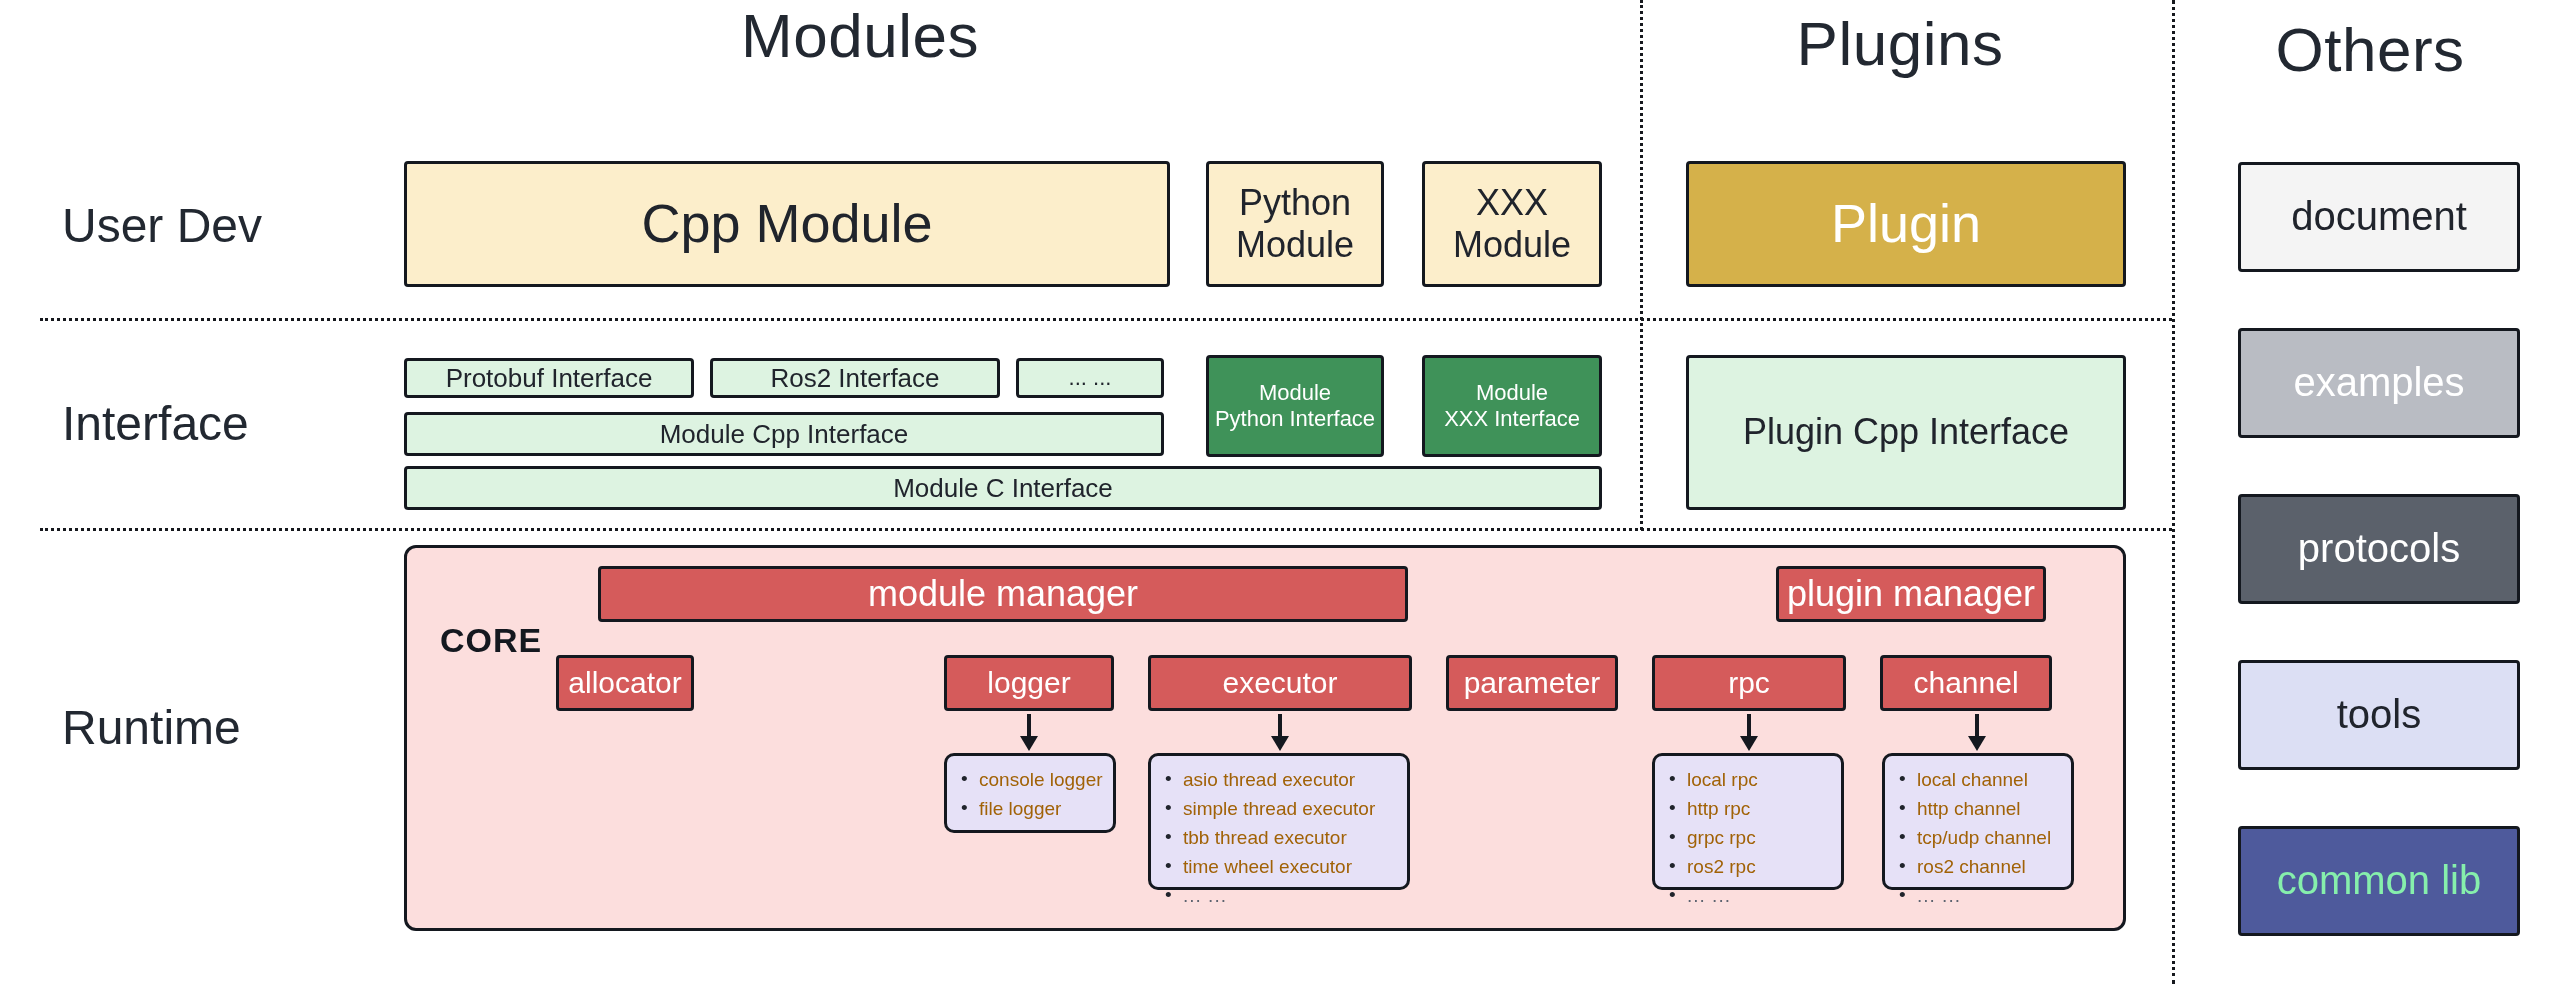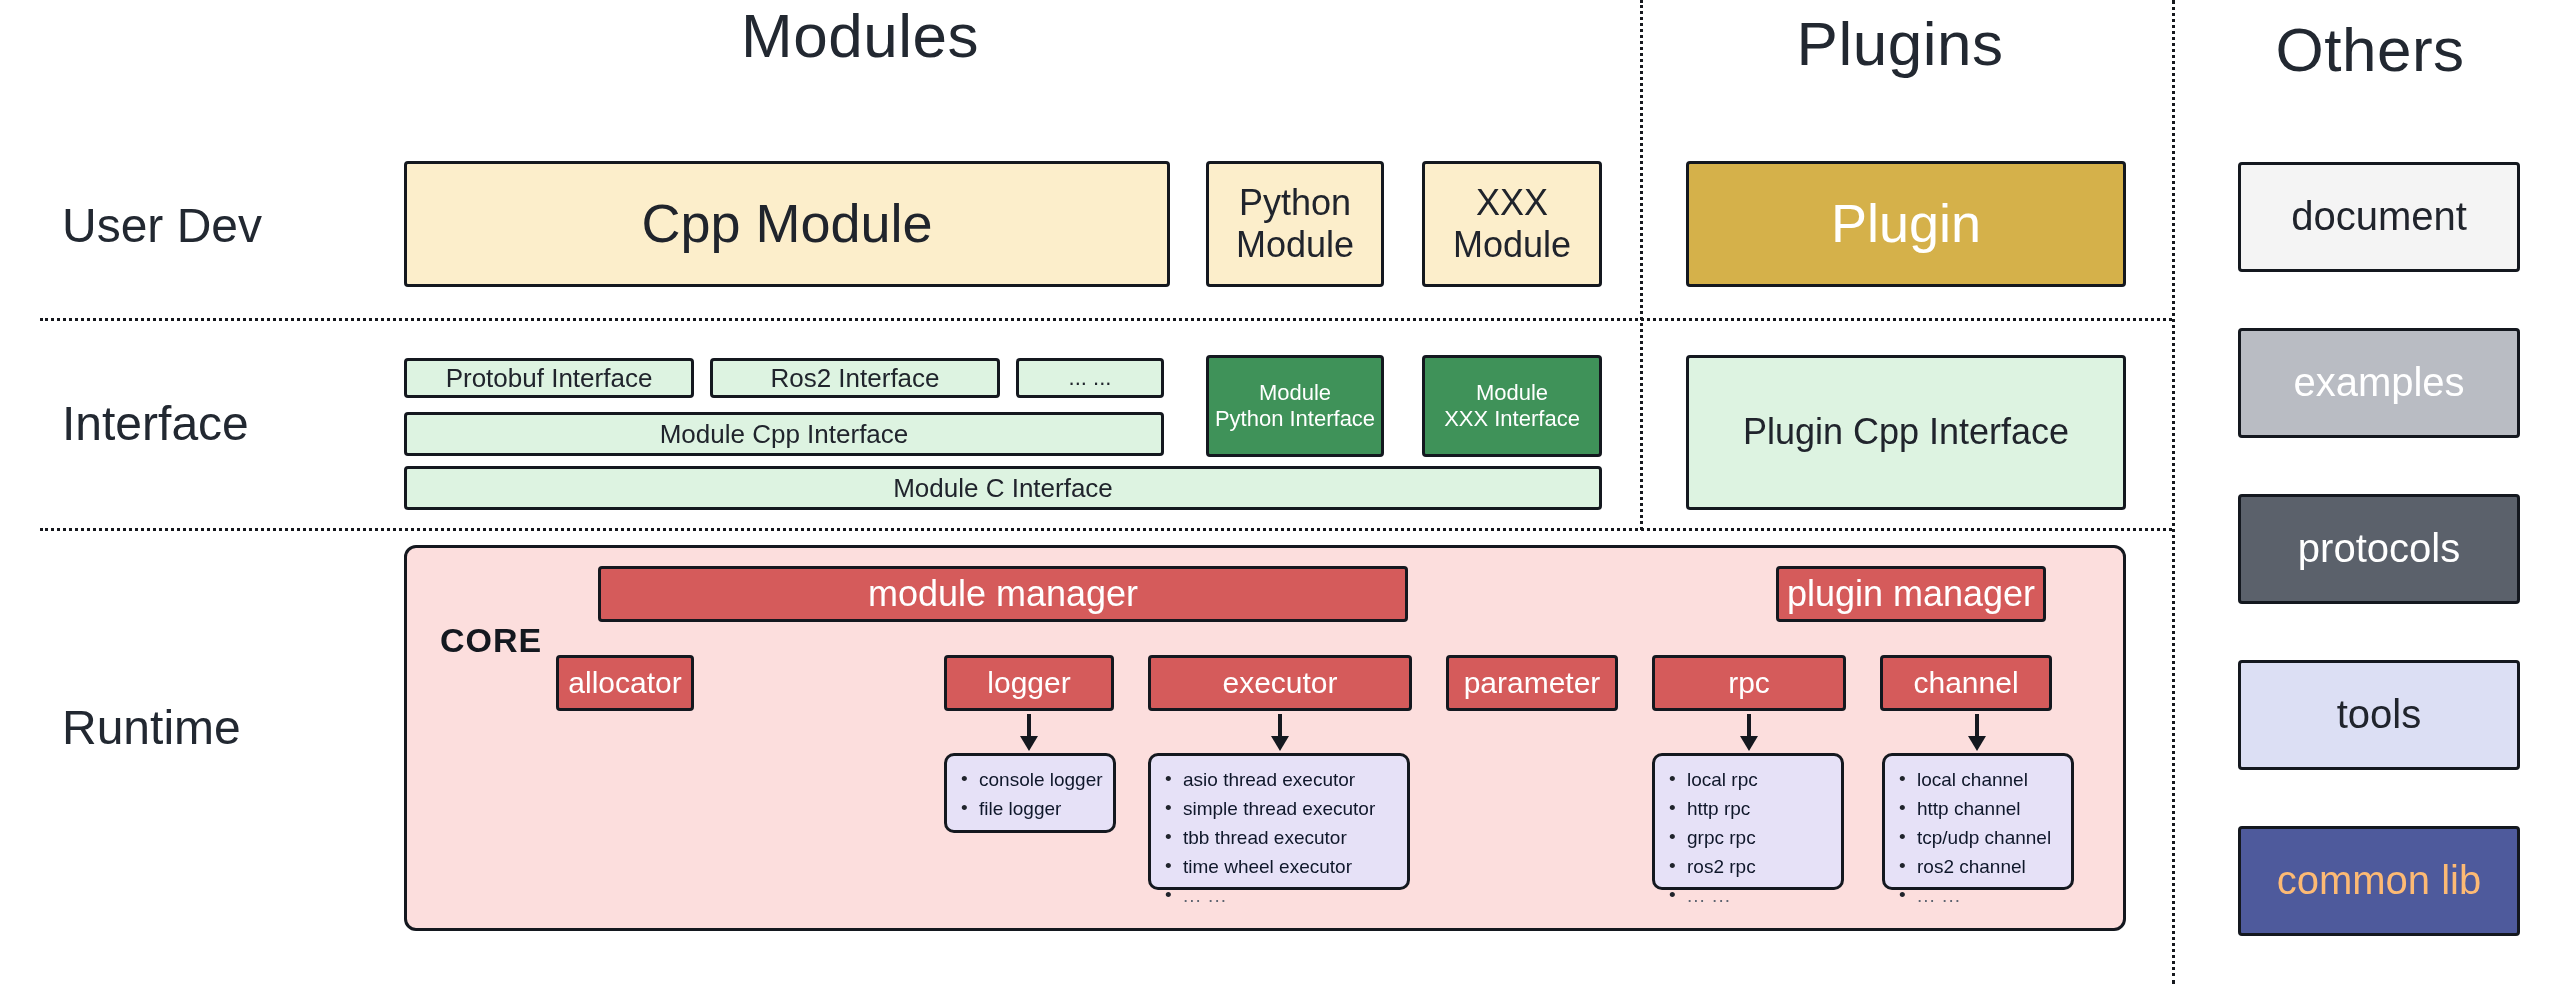--- a/index.html
+++ b/index.html
@@ -70,21 +70,21 @@
   .c-plugin   { background: #d5b14a; color: #ffffff; }
   .c-iface    { background: #ddf3e1; color: #20242c; }
   .c-ifacedk  { background: #3f9259; color: #ffffff; }
   .c-corebg   { background: #fcdedd; color: #20242c; }
   .c-core     { background: #d55b5b; color: #ffffff; }
   .c-list     { background: #e6e1f7; color: #20242c; }
   .c-doc      { background: #f4f4f4; color: #20242c; }
   .c-examples { background: #b9bcc3; color: #ffffff; }
   .c-protocols{ background: #5b616b; color: #ffffff; }
   .c-tools    { background: #dcdff4; color: #20242c; }
-  .c-common   { background: #4e5a9c; color: #fdba74; }
+  .c-common   { background: #4e5a9c; color: #86efac; }
 
   
   .t-xxl { font-size: 54px; }
   .t-xl  { font-size: 40px; }
   .t-lg  { font-size: 36px; }
   .t-md  { font-size: 30px; }
   .t-sm  { font-size: 26px; }
   .t-xs  { font-size: 22px; }
 
   
@@ -109,21 +109,21 @@
   }
   .listbox ul {
     margin: 0;
     padding: 0 0 0 22px;
     list-style: none;
   }
   .listbox li {
     position: relative;
     font-size: 19px;
     line-height: 1.52;
-    color: #0f172a;
+    color: #a16207;
     white-space: nowrap;
   }
   .listbox li::before {
     content: "\2022";
     position: absolute;
     left: -18px;
     top: -1px;
     font-size: 19px;
     color: #20242c;
   }

